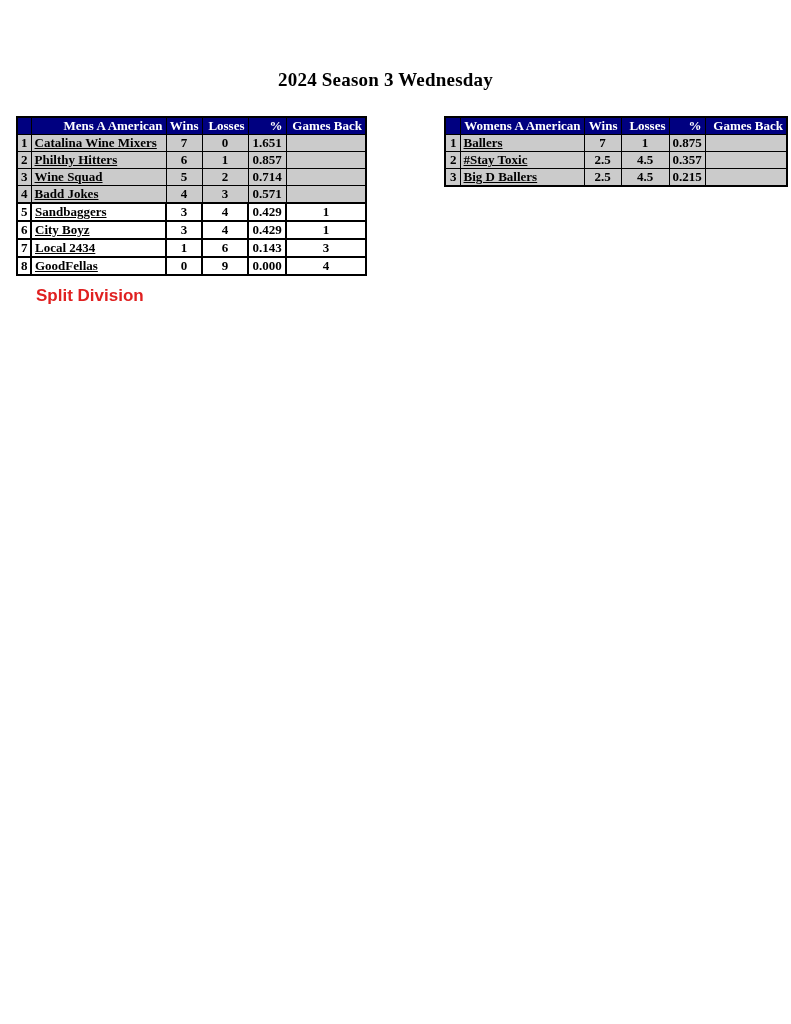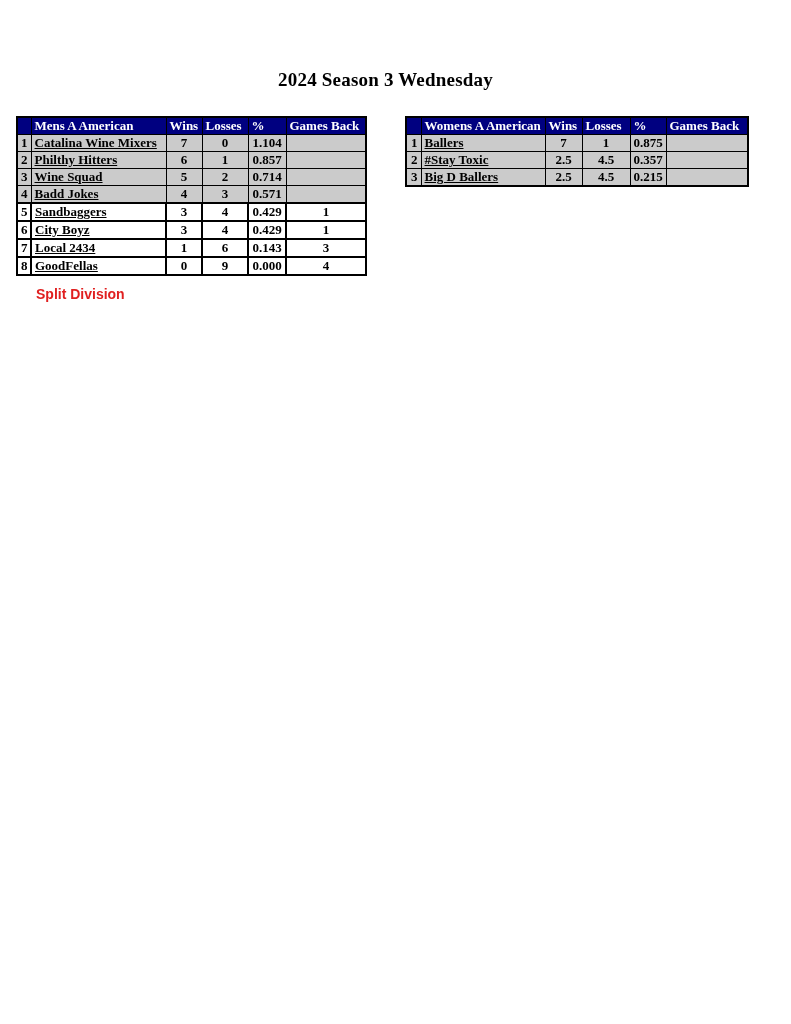--- a/index.html
+++ b/index.html
@@ -45,37 +45,37 @@
     font-weight: bold;
     font-size: 13px;
     line-height: 16px;
     color: #000000;
     white-space: nowrap;
     overflow: hidden;
   }
   table.standings thead th {
     background: var(--header-bg);
     color: var(--header-text);
-    text-align: left;
+    text-align: right;
   }
   tr.gray td { background: var(--row-gray); }
   tr.white td { background: #ffffff; border-width: 2px; }
   tr.split td { border-top: 2px solid var(--border-color); }
   td.rank { text-align: right; padding-right: 2px; }
   td.team { text-align: left; text-decoration: underline; }
   td.num { text-align: center; }
   #mens-table  { left: 16px;  top: 116px; width: 349px; }
-  #womens-table{ left: 405px; top: 116px; width: 342px; }
+  #womens-table{ left: 444px; top: 116px; width: 342px; }
   .split-note {
     position: absolute;
     left: 36px;
     top: 286px;
     font-family: "Liberation Sans", sans-serif;
     font-weight: bold;
-    font-size: 14px;
+    font-size: 17px;
     color: var(--note-red);
   }
 </style>
 </head>
 <body>
 
 <div class="page">
 
   <div class="page-title">2024 Season 3 Wednesday</div>
 
@@ -97,21 +97,21 @@
         <th>%</th>
         <th>Games Back</th>
       </tr>
     </thead>
     <tbody>
       <tr class="gray">
         <td class="rank">1</td>
         <td class="team">Catalina Wine Mixers</td>
         <td class="num">7</td>
         <td class="num">0</td>
-        <td class="num">1.104</td>
+        <td class="num">1.651</td>
         <td class="num"></td>
       </tr>
       <tr class="gray">
         <td class="rank">2</td>
         <td class="team">Philthy Hitters</td>
         <td class="num">6</td>
         <td class="num">1</td>
         <td class="num">0.857</td>
         <td class="num"></td>
       </tr>

